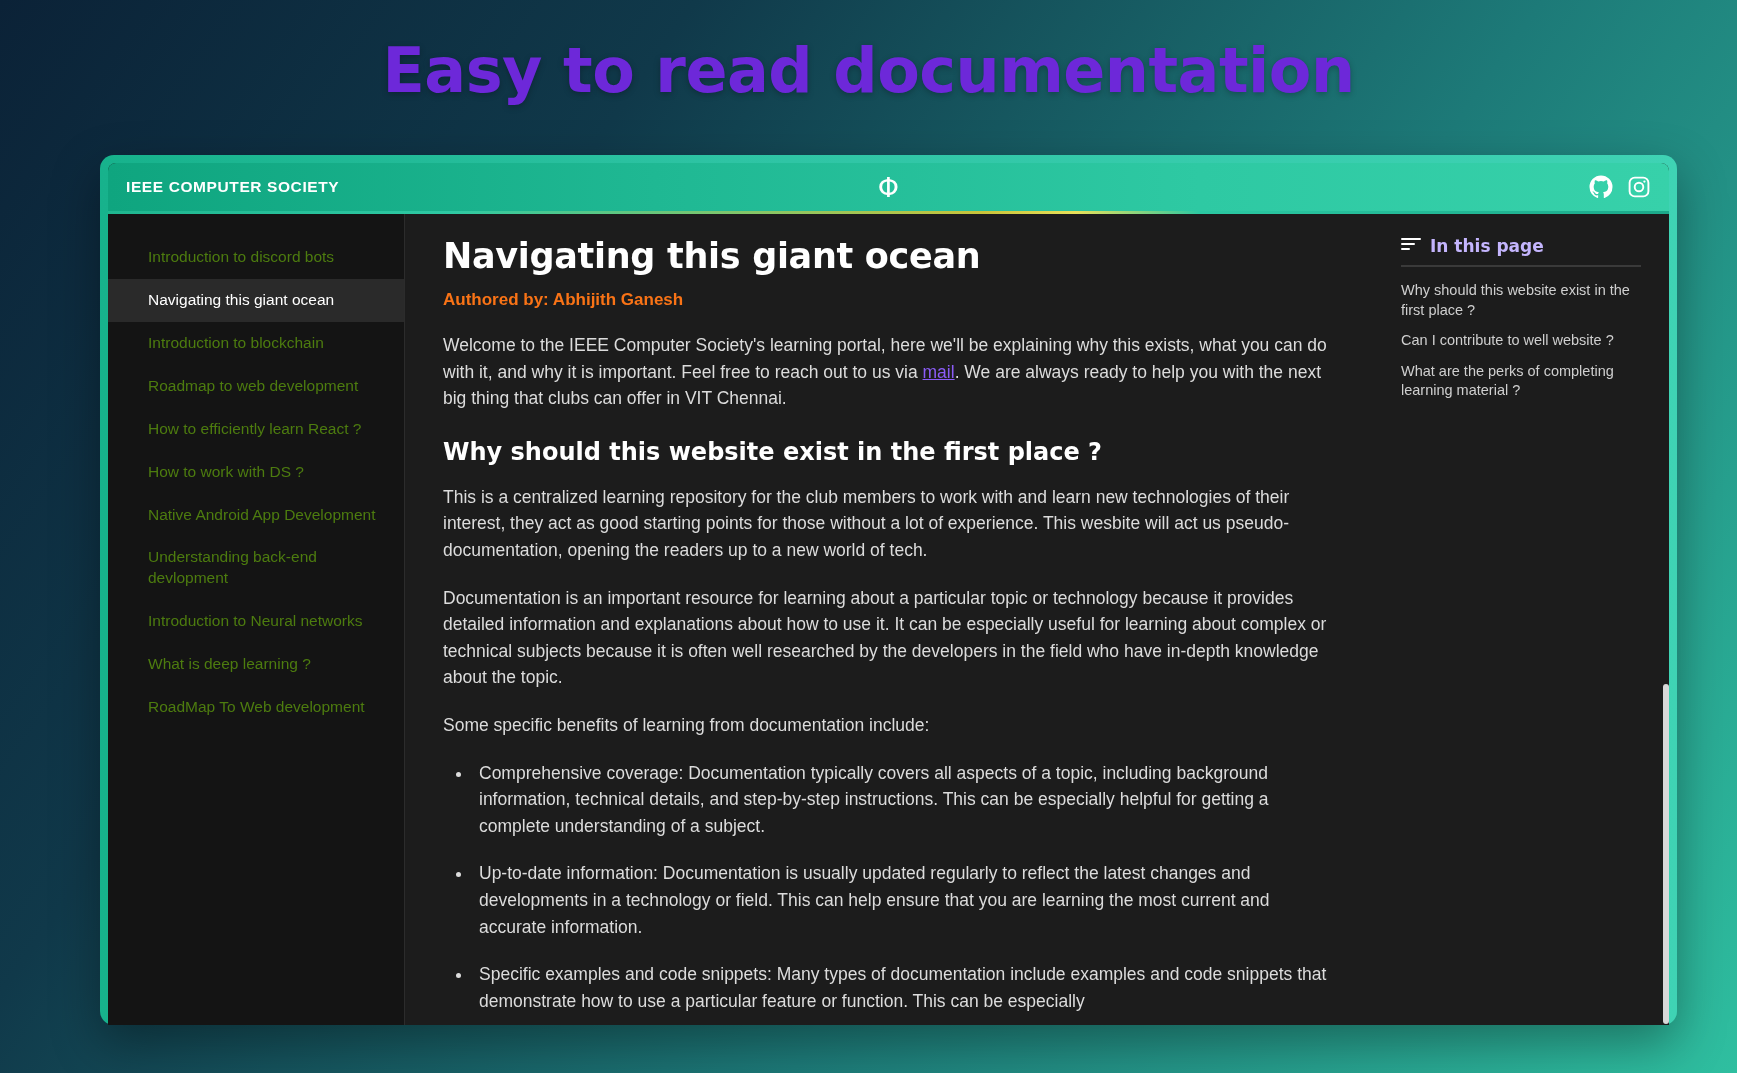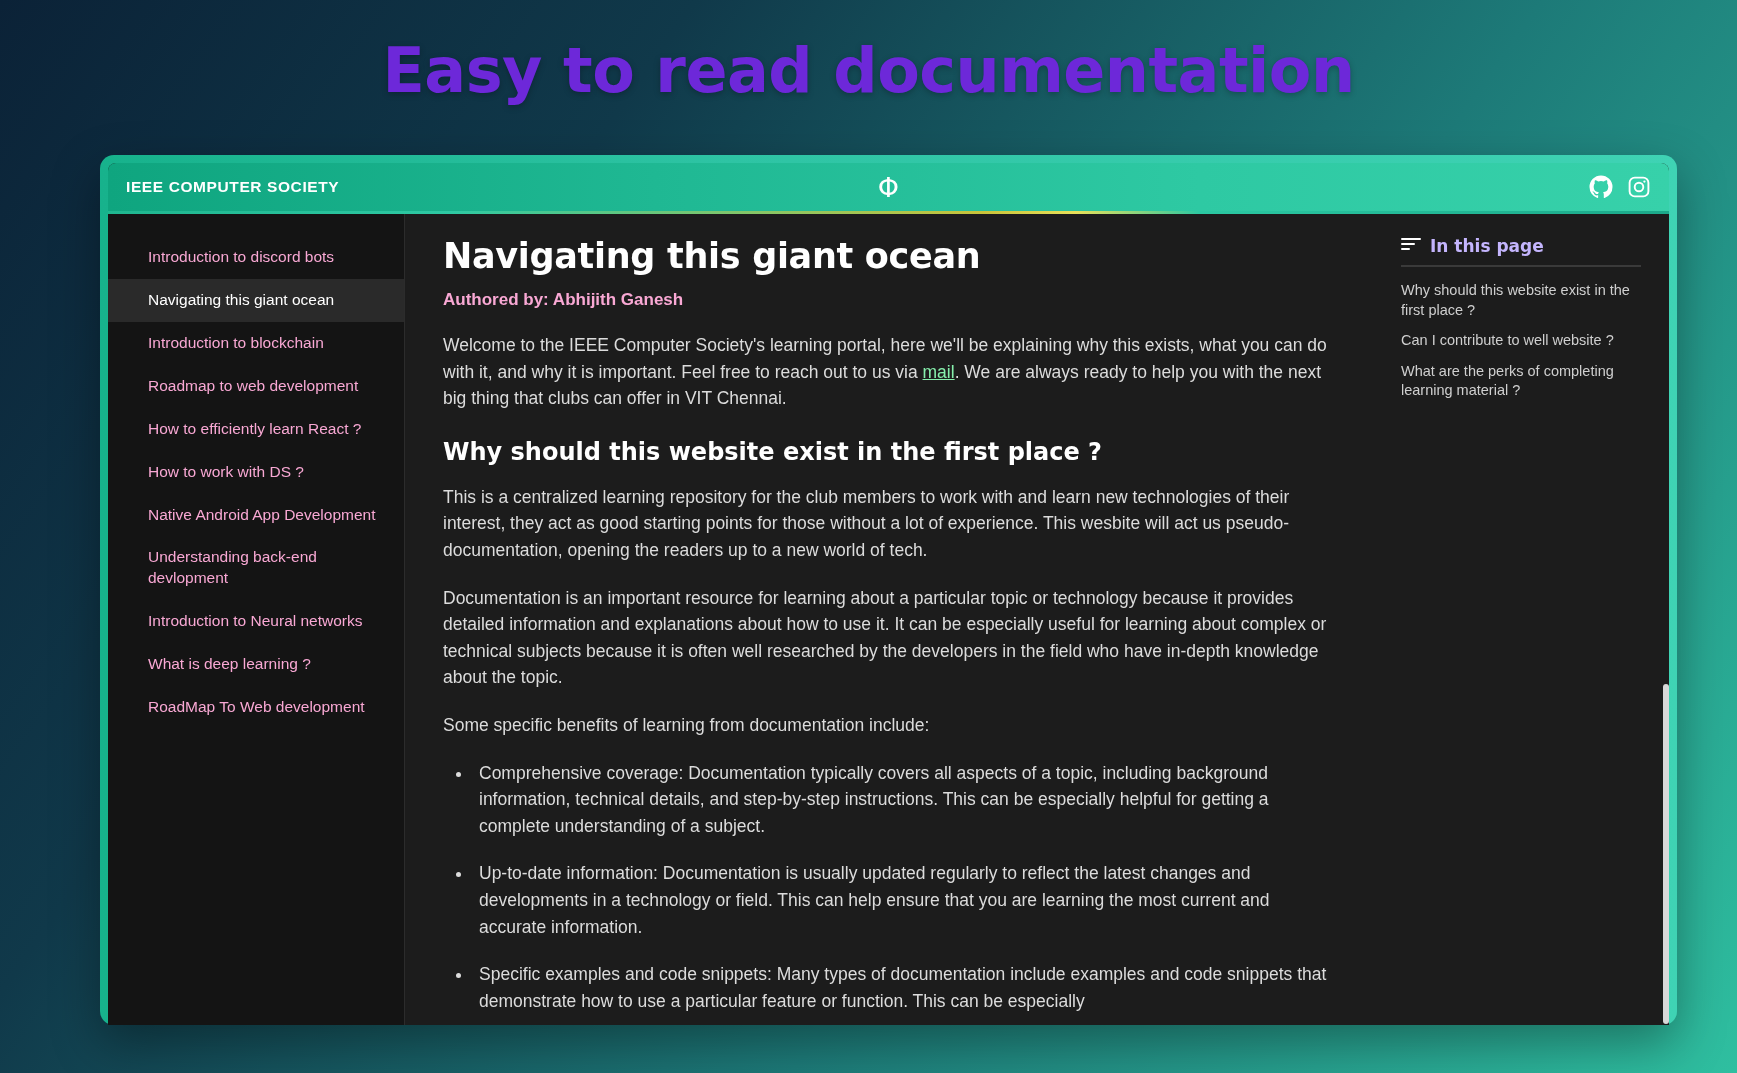--- a/index.html
+++ b/index.html
@@ -95,21 +95,21 @@
   #sidebar {
     width: 297px;
     flex: 0 0 297px;
     background: #141414;
     border-right: 1px solid #2c2c2c;
     padding: 22px 0 10px 0;
     overflow: hidden;
   }
   .nav-item {
     display: block;
-    color: #f9a8d4;
+    color: #4d7c0f;
     font-size: 15.5px;
     line-height: 1.35;
     padding: 11px 22px 11px 40px;
     cursor: pointer;
     text-decoration: none;
   }
   .nav-item.active { background: #2a2a2a; color: #ffffff; }
 
   
   #main {
@@ -121,38 +121,38 @@
   #doc-title {
     margin: 0 0 14px 0;
     color: #ffffff;
     font-family: "DejaVu Sans", sans-serif;
     font-weight: bold;
     font-size: 35px;
     letter-spacing: -0.3px;
   }
   #doc-author {
     margin: 0 0 22px 0;
-    color: #f9a8d4;
+    color: #f97316;
     font-weight: bold;
     font-size: 17px;
   }
   #main p, #main li {
     color: #dcdcdc;
     font-size: 17.5px;
     line-height: 1.52;
   }
   #main p { margin: 0 0 21px 0; }
   #doc-h2 {
     margin: 26px 0 18px 0;
     color: #ffffff;
     font-family: "DejaVu Sans", sans-serif;
     font-weight: bold;
     font-size: 24px;
   }
-  #main a.inline-link { color: #86efac; text-decoration: underline; }
+  #main a.inline-link { color: #8b5cf6; text-decoration: underline; }
   #bullets { margin: 4px 0 0 0; padding-left: 30px; }
   #bullets li { margin-bottom: 21px; padding-left: 6px; }
   #bullets li::marker { color: #dcdcdc; }
 
   
   #toc {
     width: 290px;
     flex: 0 0 290px;
     padding: 22px 28px 0 22px;
     background: #1c1c1c;

